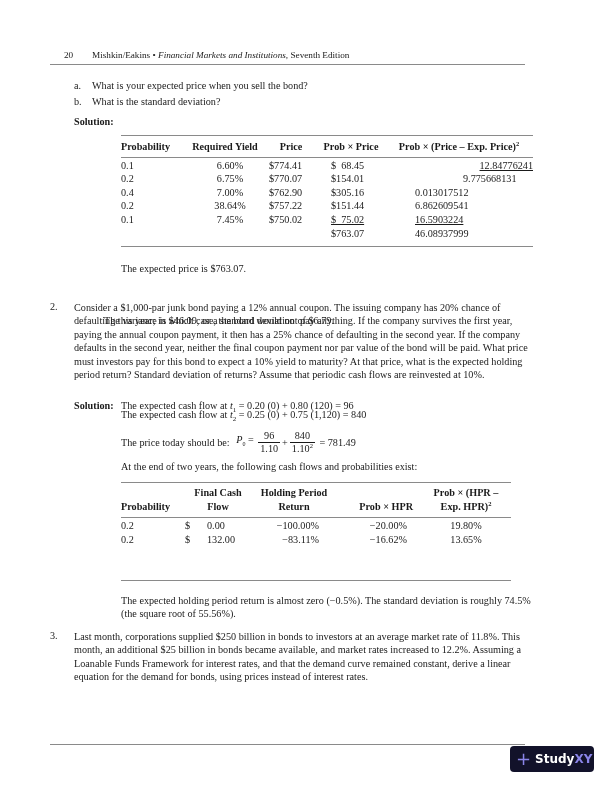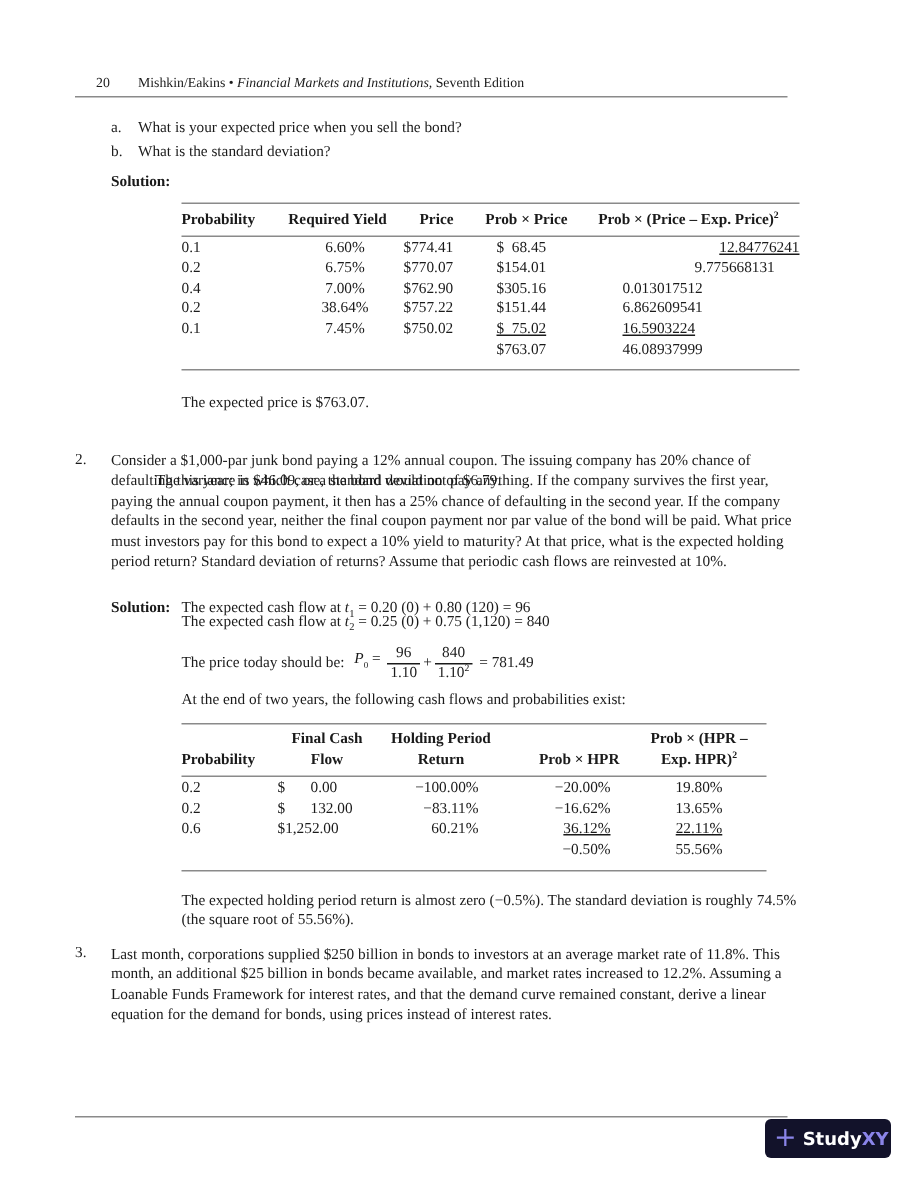--- a/index.html
+++ b/index.html
@@ -169,34 +169,20 @@
         <td style="text-align: right; padding: 0px 14px 0px 0px;"><span>−20.00%</span></td>
         <td style="text-align: center; padding: 0px;"><span>19.80%</span></td>
       </tr>
       <tr>
         <td style="text-align: left; padding: 0px;"><span>0.2</span></td>
         <td style="text-align: left; padding: 0px;"><span style="display: inline-block; width: 22px;">$</span><span>132.00</span></td>
         <td style="text-align: right; padding: 0px 18px 0px 0px;"><span>−83.11%</span></td>
         <td style="text-align: right; padding: 0px 14px 0px 0px;"><span>−16.62%</span></td>
         <td style="text-align: center; padding: 0px;"><span>13.65%</span></td>
       </tr>
-      <tr>
-        <td style="text-align: left; padding: 0px;"><span>0.6</span></td>
-        <td style="text-align: left; padding: 0px;"><span>$1,252.00</span></td>
-        <td style="text-align: right; padding: 0px 18px 0px 0px;"><span>60.21%</span></td>
-        <td style="text-align: right; padding: 0px 14px 0px 0px;"><span class="ul">36.12%</span></td>
-        <td style="text-align: center; padding: 0px;"><span class="ul">22.11%</span></td>
-      </tr>
-      <tr>
-        <td style="text-align: left; padding: 0px;"><span></span></td>
-        <td style="text-align: left; padding: 0px;"><span></span></td>
-        <td style="text-align: right; padding: 0px 18px 0px 0px;"><span></span></td>
-        <td style="text-align: right; padding: 0px 14px 0px 0px;"><span>−0.50%</span></td>
-        <td style="text-align: center; padding: 0px;"><span>55.56%</span></td>
-      </tr>
     </tbody>
 </table>
 <div class="hline" style="left:121px; top:580px; width:390px;"></div>
 
 <div class="para" style="left:121px; top:594px; width:410px;">The expected holding period return is almost zero (−0.5%). The standard deviation is roughly 74.5% (the square root of 55.56%).</div>
 
 <div class="num" style="left:50px; top:630px;">3.</div>
 <div class="para" style="left:74px; top:630px; width:474px;">Last month, corporations supplied $250 billion in bonds to investors at an average market rate of 11.8%. This month, an additional $25 billion in bonds became available, and market rates increased to 12.2%. Assuming a Loanable Funds Framework for interest rates, and that the demand curve remained constant, derive a linear equation for the demand for bonds, using prices instead of interest rates.</div>
 
 <div class="hline" style="left:50px; top:744px; width:475px;"></div>

